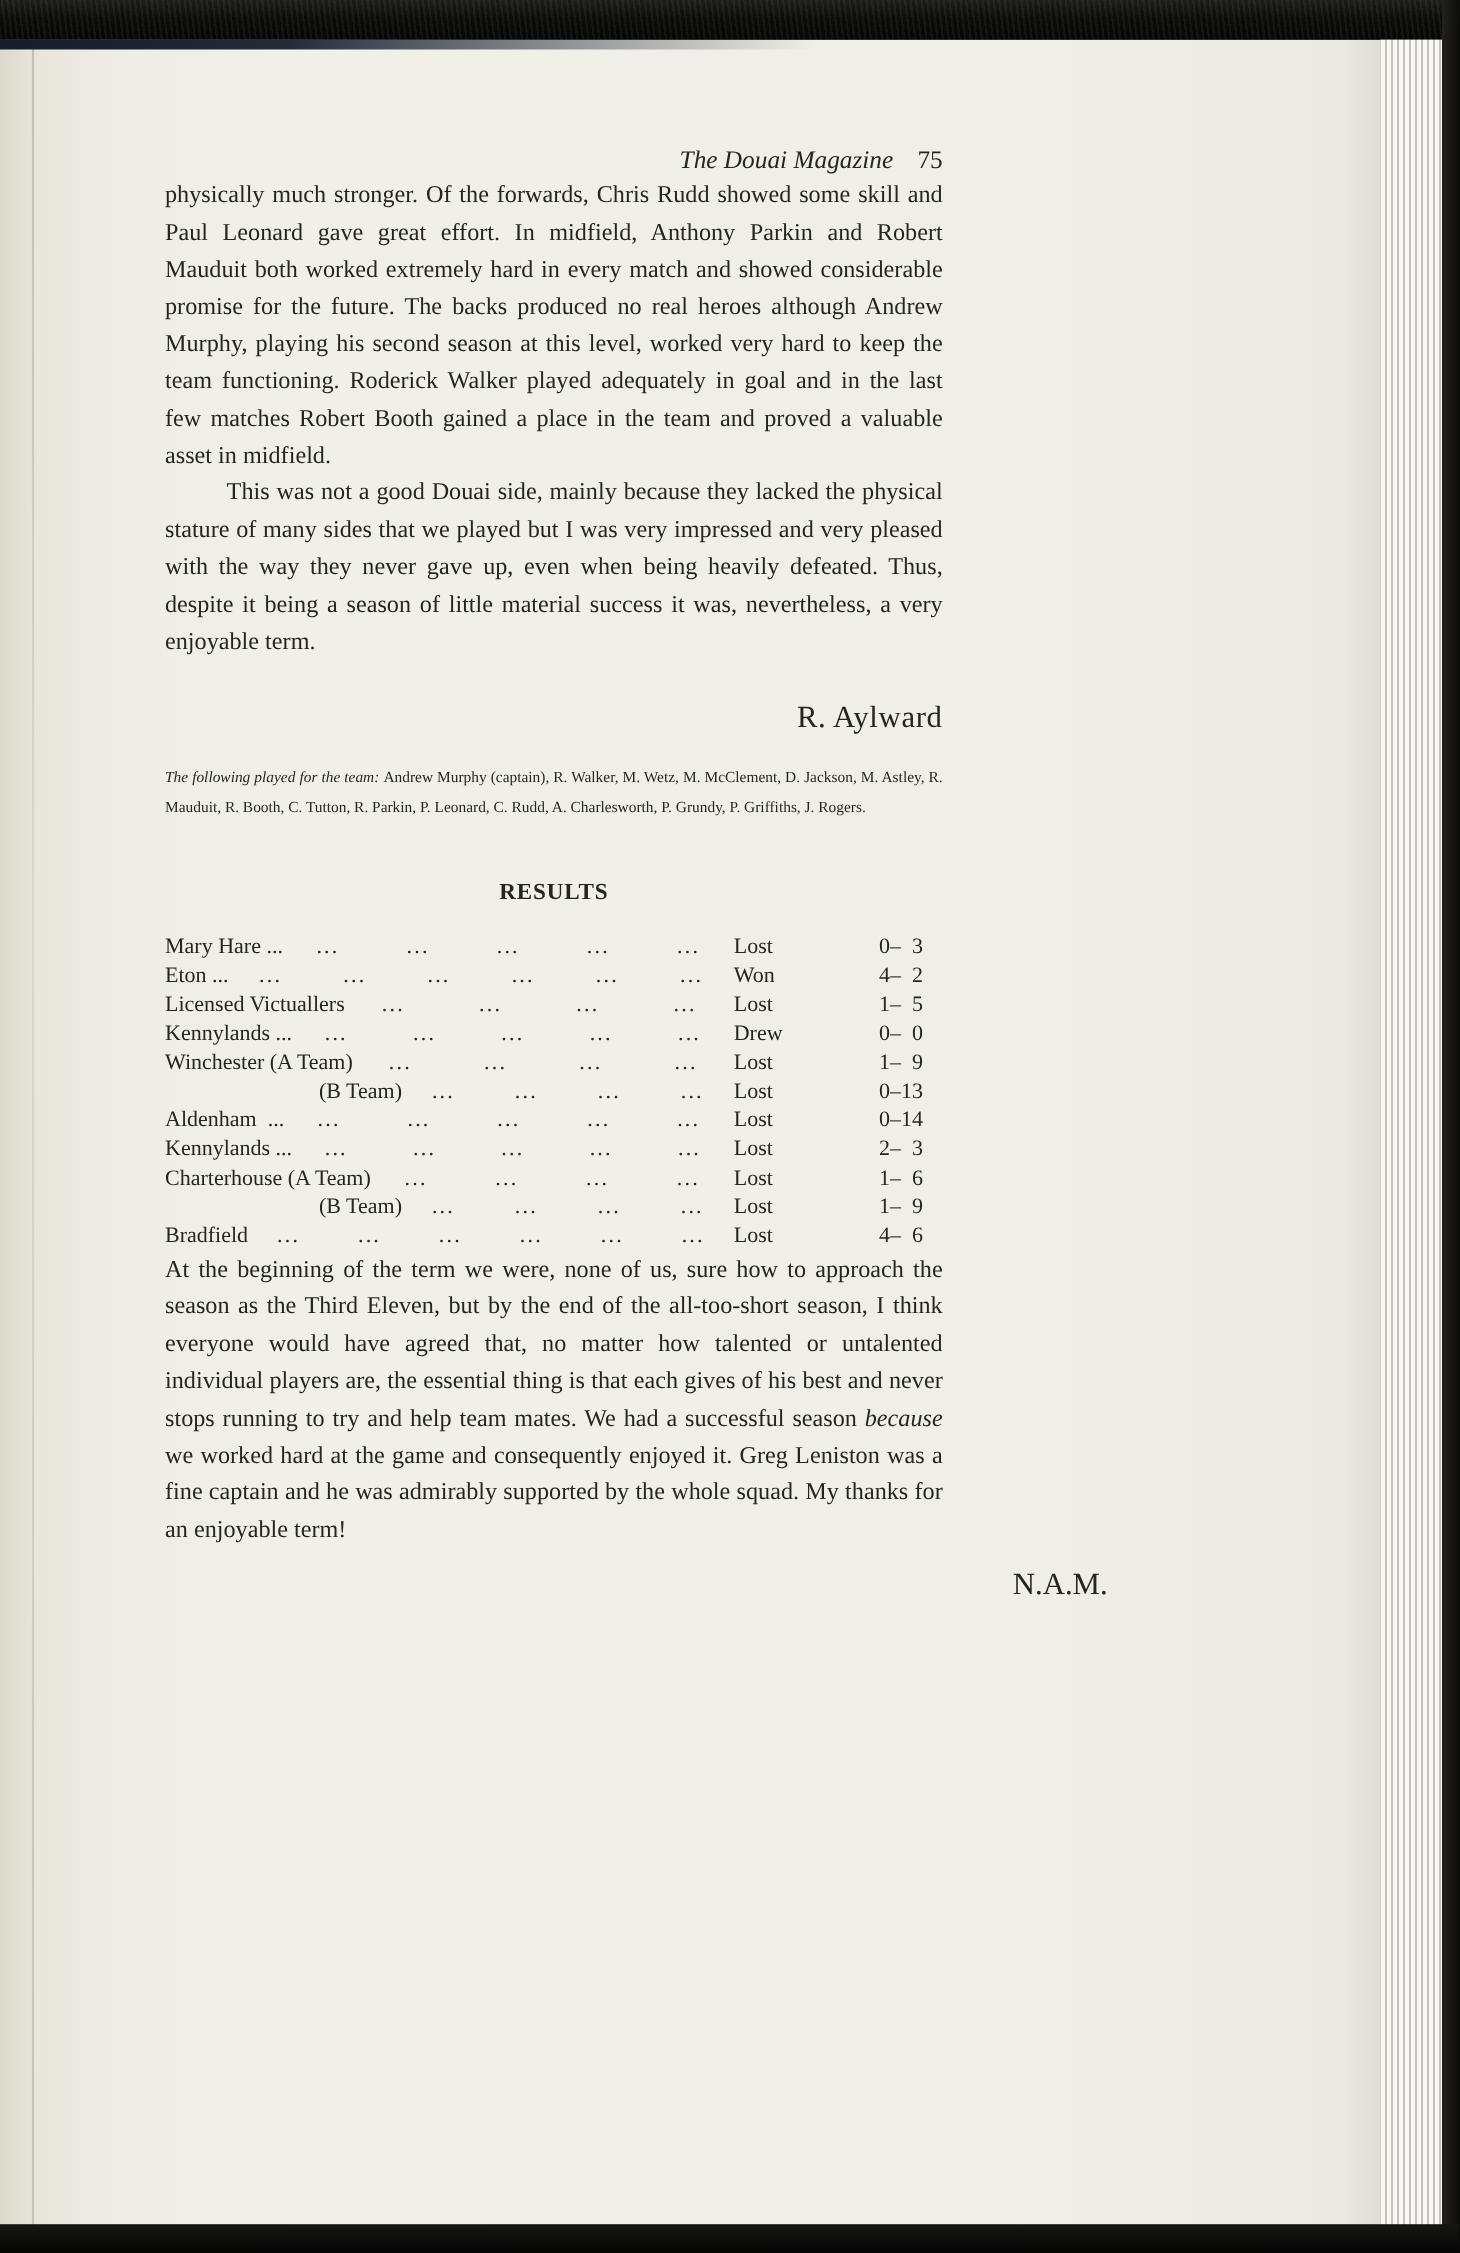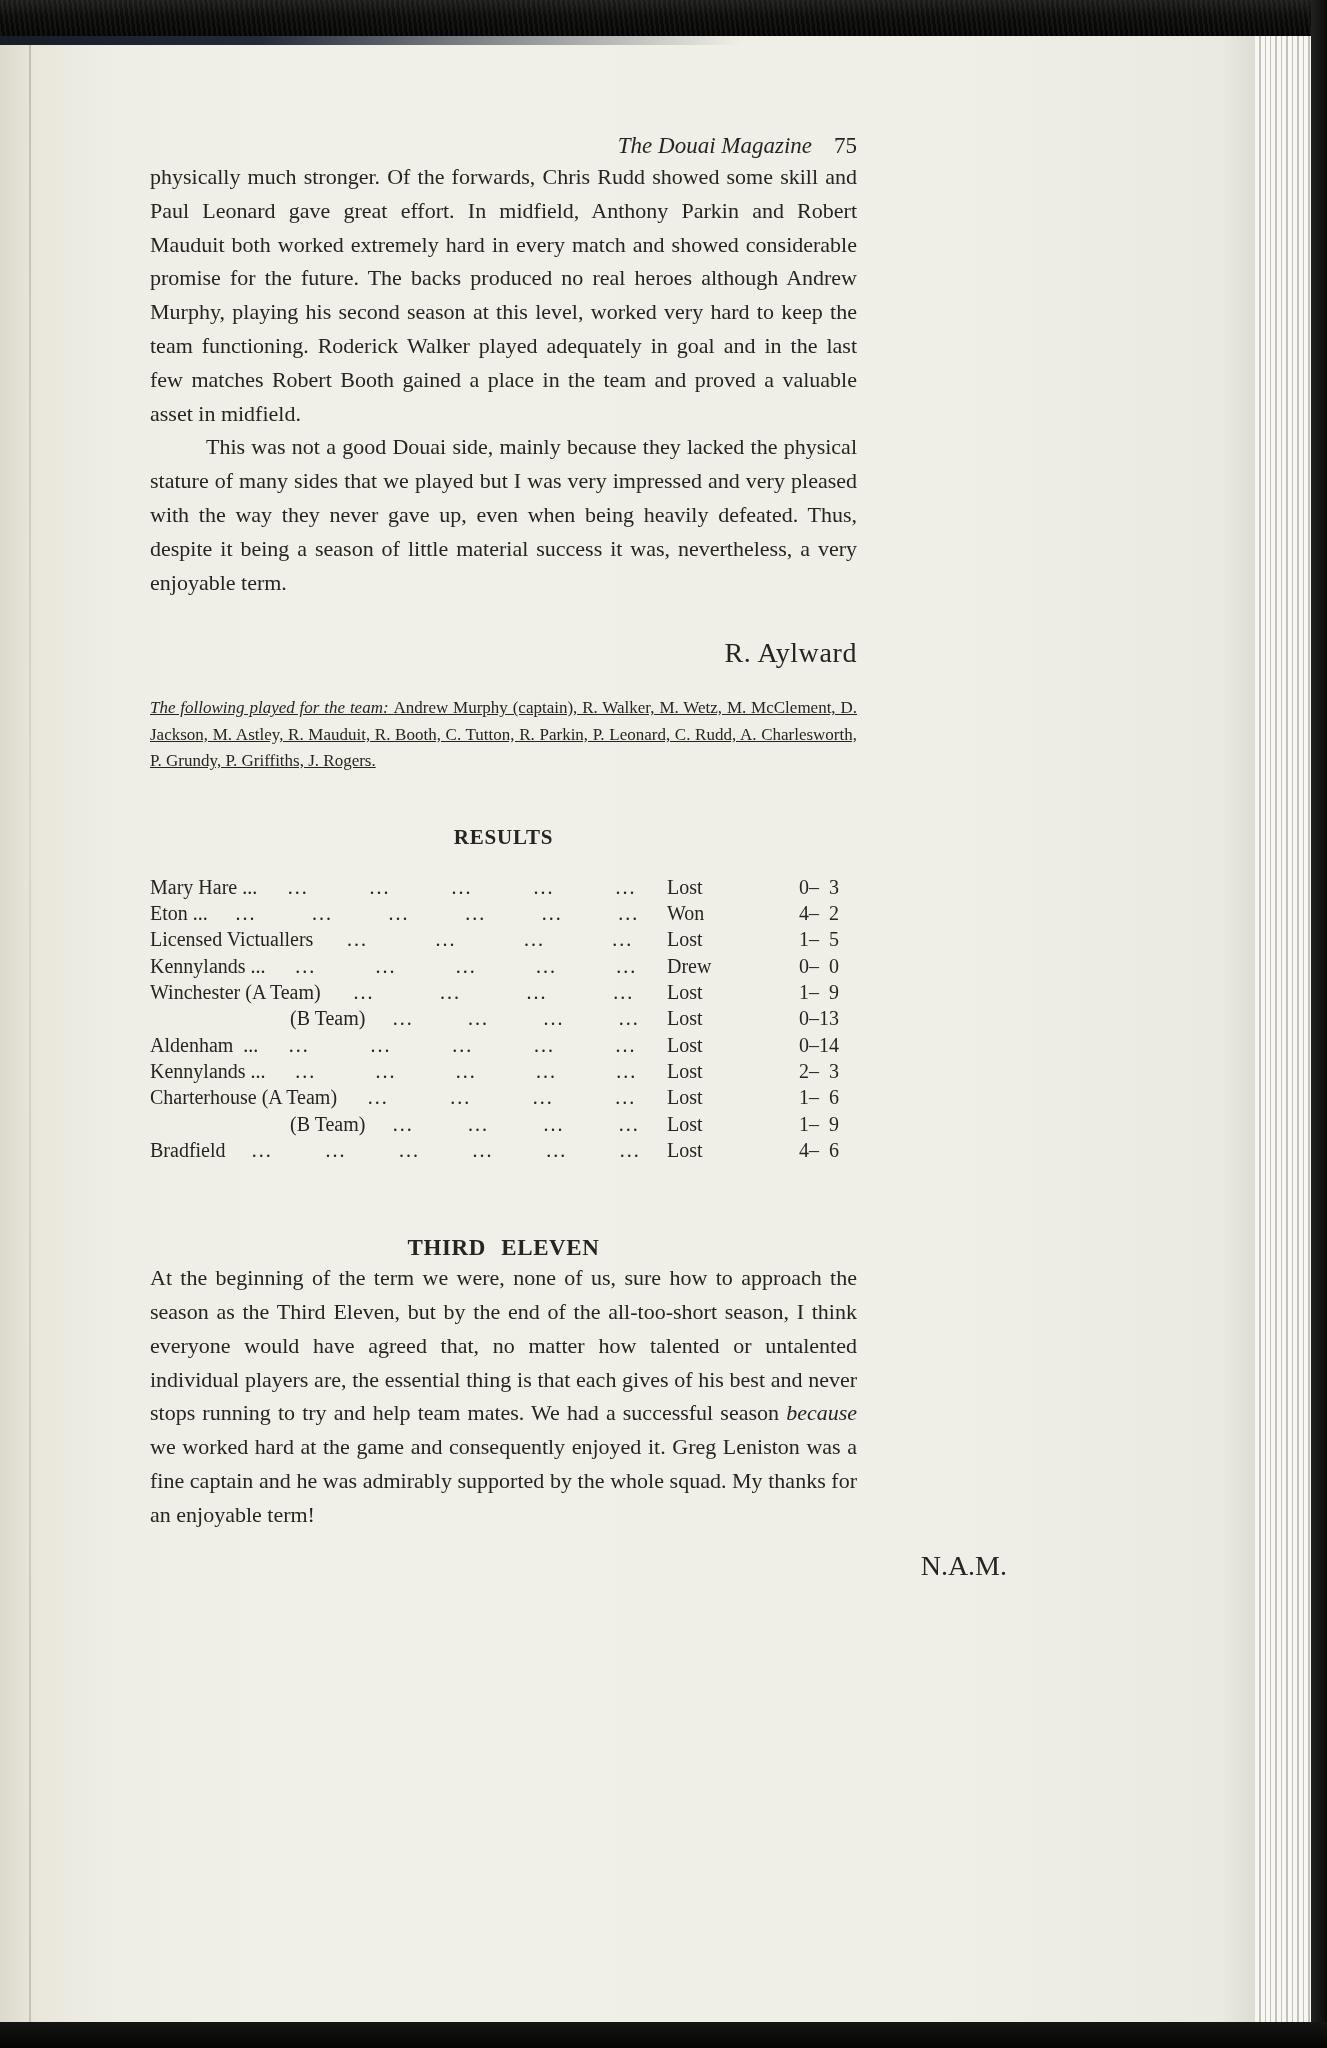--- a/index.html
+++ b/index.html
@@ -37,21 +37,21 @@
   .page-header{margin-top:96px;text-align:right;font-size:23px;line-height:28px;}
   .page-header .mag{font-style:italic;}
   .page-header .num{padding-left:22px;font-style:normal;}
 
   p.body{font-size:22px;line-height:33.8px;text-align:justify;margin:0;}
   .p1{margin-top:34px;}
   .p2{text-indent:56px;margin-top:0;}
   .sig{font-size:28px;text-align:right;margin:0;}
   .sig1{margin-top:38px;letter-spacing:0.6px;}
 
-  .teamlist{margin-top:26px;font-size:17px;line-height:26.5px;text-align:justify;text-decoration:underline;}
+  .teamlist{margin-top:26px;font-size:14px;line-height:26.5px;text-align:justify;}
   .it{font-style:italic;}
 
   .results-heading{margin-top:50px;text-align:center;font-size:21px;font-weight:bold;
     letter-spacing:0.8px;}
   .results{margin-top:24px;font-size:20px;}
   .res-row{display:flex;align-items:baseline;line-height:26.3px;height:26.3px;}
   .res-name{white-space:pre;}
   .res-row.indent .res-name{padding-left:140px;}
   .res-leader{flex:1;display:flex;justify-content:space-around;overflow:hidden;}
   .res-leader .dots{letter-spacing:2px;}
@@ -214,20 +214,19 @@
             <span class="dots">...</span>
             <span class="dots">...</span>
             <span class="dots">...</span>
             <span class="dots">...</span>
           </span>
           <span class="res-result">Lost</span>
           <span class="res-score">4–  6</span>
         </div>
       </div>
 
-    <div class="third-heading">THIRD ELEVEN</div>
 
     <p class="body p3"><span>At the beginning of the term we were, none of us, sure how to approach the season as the Third Eleven, but by the end of the all-too-short season, I think everyone would have agreed that, no matter how talented or untalented individual players are, the essential thing is that each gives of his best and never stops running to try and help team mates. We had a successful season </span><span class="it">because</span><span> we worked hard at the game and consequently enjoyed it. Greg Leniston was a fine captain and he was admirably supported by the whole squad. My thanks for an enjoyable term!</span></p>
 
     <p class="sig sig2">N.A.M.</p>
 
   </div>
 </div>
 
 </body></html>

